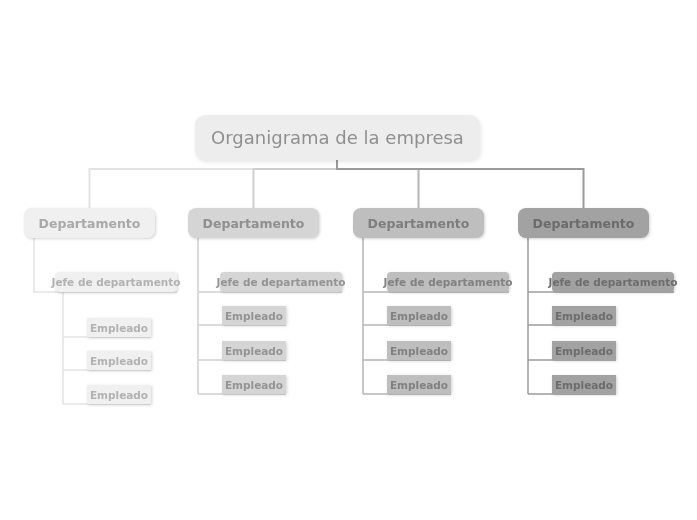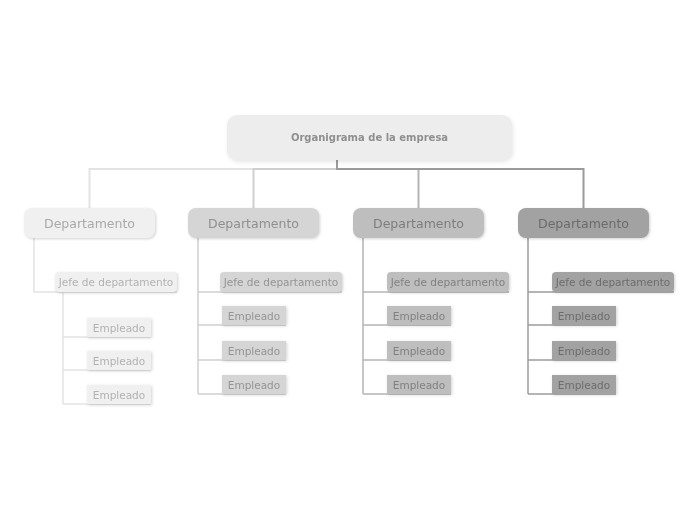--- a/index.html
+++ b/index.html
@@ -21,34 +21,34 @@
   }
   .node{
     position:absolute;
     box-sizing:border-box;
     display:flex;
     align-items:center;
     justify-content:center;
     white-space:nowrap;
     box-shadow:1px 1px 3px rgba(0,0,0,0.18);
     cursor:default;
+    font-weight:bold;
   }
   .root-node{
     left:195px;top:115px;width:285px;height:45px;
     border-radius:10px;
-    font-size:10px;
-    font-weight:bold;
+    font-size:18px;
+    font-weight:normal;
     box-shadow:1px 2px 4px rgba(0,0,0,0.10);
-    margin-left:32px;
   }
   .dept-node{
     top:208px;width:131px;height:30px;
     border-radius:8px;
     font-size:12.5px;
-    font-weight:normal;
+    font-weight:bold;
   }
   .manager-node{
     top:272px;width:122px;height:20px;
     border-radius:4px;
     font-size:10.5px;
   }
   .employee-node{
     width:64px;height:19px;
     border-radius:0;
     font-size:10.5px;

